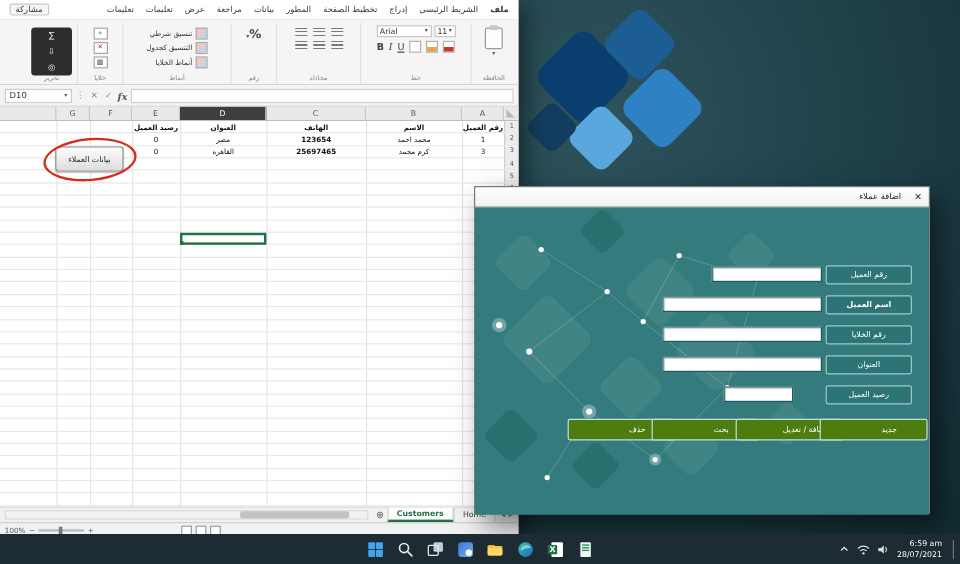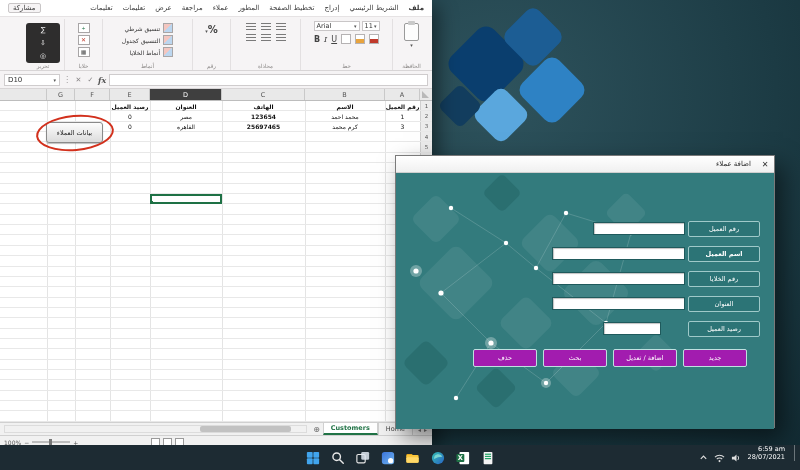--- a/index.html
+++ b/index.html
@@ -108,28 +108,28 @@
   .ubody{position:relative;height:256px;overflow:hidden;background:#337b7d;}
   .deco{position:absolute;inset:0;}
   .flabel{position:absolute;right:14px;width:70px;height:14px;background:#2c7476;border:1px solid #9fc9c9;
     border-radius:2px;color:#fff;font-size:6.5px;display:flex;align-items:center;justify-content:center;z-index:3;}
   .ftext{position:absolute;height:13px;background:#fff;border:1px solid #1f5a5c;box-shadow:inset 1px 1px 1px rgba(0,0,0,.25);
     z-index:3;box-sizing:border-box;font-size:7px;padding:0 2px;}
   .fl1{top:48px;} .fl2{top:73px;font-weight:bold;} .fl3{top:98px;} .fl4{top:123px;} .fl5{top:148px;}
   .ft1{top:49px;right:89px;width:92px;} .ft2{top:74px;right:89px;width:133px;}
   .ft3{top:99px;right:89px;width:133px;} .ft4{top:124px;right:89px;width:133px;}
   .ft5{top:149px;right:113px;width:58px;}
-  .fbtnx{position:absolute;top:176px;width:62px;height:16px;background:#a21caf;border:1px solid #bfe0e0;
-    border-radius:2px;color:#fff;font-size:6.5px;display:flex;align-items:center;justify-content:center;z-index:3;}
+  .fbtnx{position:absolute;top:176px;width:62px;height:16px;background:#4d7c0f;border:1px solid #bfe0e0;
+    border-radius:2px;color:#fff;font-size:6.5px;display:flex;align-items:center;justify-content:center;z-index:3;padding-left:26px;}
   .b1{left:77px;} .b2{left:147px;} .b3{left:217px;} .b4{left:287px;}
   
   .taskbar{position:absolute;left:0;right:0;bottom:0;height:25px;background:#1d2b33;z-index:30;
     display:flex;align-items:center;justify-content:center;gap:8px;}
   .tic{width:17px;height:17px;display:flex;align-items:center;justify-content:center;}
-  .tray{position:absolute;right:3px;top:0;bottom:0;display:flex;gap:6px;}
+  .tray{position:absolute;right:3px;top:0;bottom:0;display:flex;align-items:center;gap:6px;}
   .clock{text-align:right;color:#fff;font-size:6.5px;line-height:1.3;}
   .trayic{color:#ddd;font-size:8px;display:flex;align-items:center;}
   .edgeline{width:2px;height:16px;border-left:1px solid rgba(255,255,255,.35);margin-left:3px;}
 </style>
 </head>
 <body>
 
 <div class="bloom">
   <div class="petal p1"></div>
   <div class="petal p2"></div>
@@ -139,21 +139,21 @@
 </div>
 
 <div class="excel">
 
   <div class="rtabs">
     <span class="rtab file">ملف</span>
     <span class="rtab">الشريط الرئيسي</span>
     <span class="rtab">إدراج</span>
     <span class="rtab">تخطيط الصفحة</span>
     <span class="rtab">المطور</span>
-    <span class="rtab">عملاء</span>
+    <span class="rtab">بيانات</span>
     <span class="rtab">مراجعة</span>
     <span class="rtab">عرض</span>
     <span class="rtab">تعليمات</span>
     <span class="rtab">تعليمات</span>
     <span class="rtab share">مشاركة</span>
   </div>
 
   <div class="ribbon">
     <div class="grp" style="width:38px">
       <div class="clip-btn">

